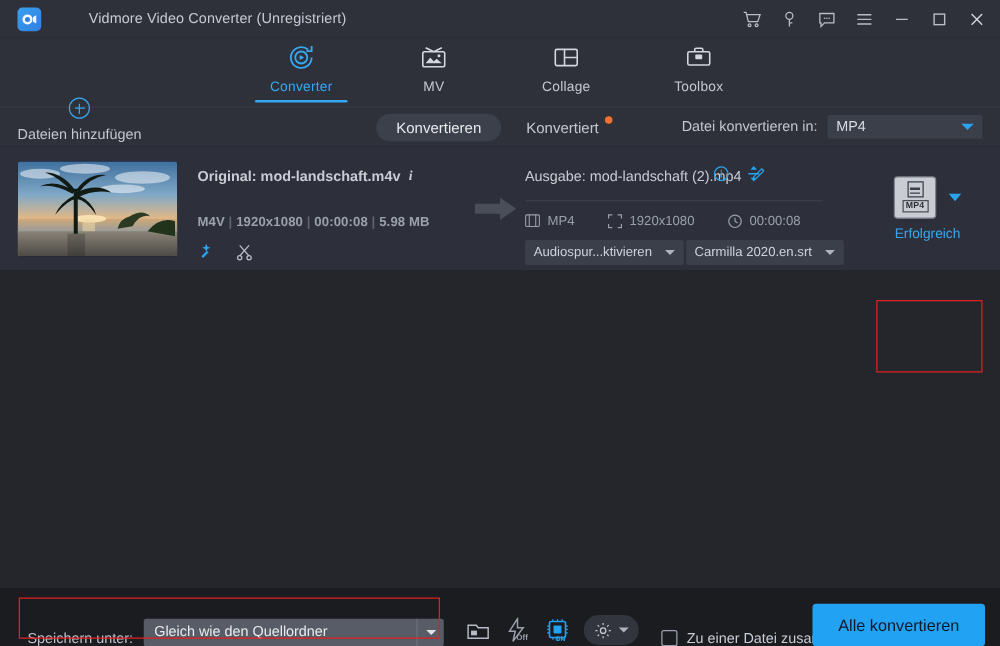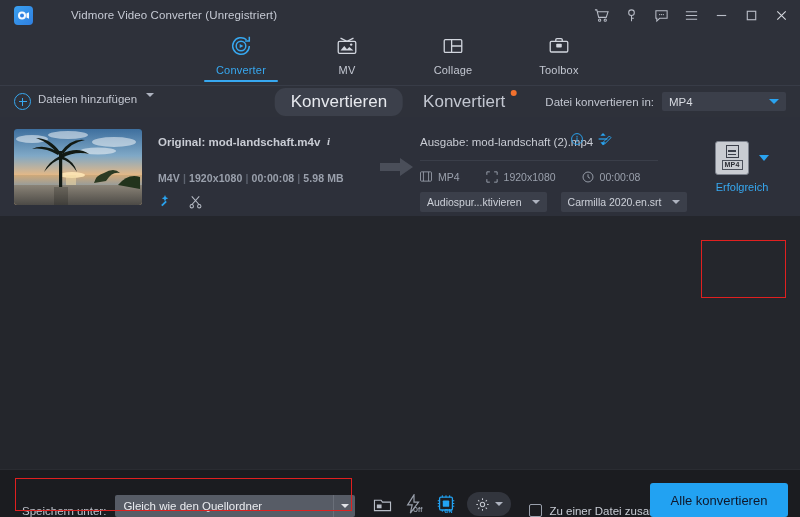--- a/index.html
+++ b/index.html
@@ -76,42 +76,42 @@
 
   
   .toolbar {
     height: 32px; flex: 0 0 32px;
     background: #2e313a;
     border-top: 1px solid #383c47;
     display: flex; align-items: center;
     padding: 0 14px;
     position: relative;
   }
-  .add-files { display: flex; align-items: flex-start; gap: 7px; }
+  .add-files { display: flex; align-items: center; gap: 7px; flex-direction: column; }
   .add-circle {
     width: 17px; height: 17px; border-radius: 50%;
     border: 1.4px solid #37a8f0; position: relative;
   }
   .add-circle::before, .add-circle::after {
     content: ""; position: absolute; background: #37a8f0;
   }
   .add-circle::before { left: 3.5px; right: 3.5px; top: 6.8px; height: 1.4px; }
   .add-circle::after { top: 3.5px; bottom: 3.5px; left: 6.8px; width: 1.4px; }
   .add-label { font-size: 11.5px; color: #c3c7d1; }
   .caret-sm {
     width: 0; height: 0; border-left: 4px solid transparent;
     border-right: 4px solid transparent; border-top: 4px solid #aeb3bf;
     margin-left: 2px;
   }
   .seg-wrap {
     position: absolute; left: 50%; transform: translateX(-50%);
     display: flex; align-items: center; gap: 4px;
   }
   .seg {
-    font-size: 17px; color: #c3c7d1;
+    font-size: 12px; color: #c3c7d1;
     padding: 4px 16px; border-radius: 11px;
   }
   .seg.active { background: #3c404b; color: #e7e9ee; }
   .seg-badge { position: relative; padding-right: 20px; }
   .seg-badge .dot {
     position: absolute; right: 9px; top: 2px;
     width: 6px; height: 6px; border-radius: 50%; background: #f2712e;
   }
   .convert-all {
     position: absolute; right: 14px;
@@ -156,21 +156,21 @@
   .arrow-col { width: 46px; flex: 0 0 auto; display: flex; align-items: center; justify-content: center; }
 
   .out-col { flex: 1 1 auto; height: 76px; padding-top: 4px; position: relative; }
   .out-title { display: flex; align-items: center; }
   .out-title .txt { font-size: 11.5px; color: #c9ccd4; white-space: nowrap; }
   .out-icons-right { position: absolute; right: 84px; top: 3px; display: flex; gap: 12px; align-items: center; }
   .hr2 { height: 1px; background: #3a3e49; margin-top: 9px; width: 238px; }
   .out-meta { display: flex; align-items: center; margin-top: 10px; gap: 0; }
   .out-meta .chunk { display: flex; align-items: center; gap: 6px; font-size: 10.5px; color: #9aa0ac; }
   .out-meta .chunk + .chunk { margin-left: 26px; }
-  .out-drops { display: flex; gap: 14px; margin-top: 9px; }
+  .out-drops { display: flex; gap: 2px; margin-top: 9px; }
   .drop {
     height: 20px; background: #3b3f4a; border-radius: 2px;
     display: flex; align-items: center; padding: 0 7px; gap: 10px;
   }
   .drop .dtxt { font-size: 10.5px; color: #cdd1d9; white-space: nowrap; }
   .caret-gray {
     width: 0; height: 0; border-left: 4.5px solid transparent;
     border-right: 4.5px solid transparent; border-top: 4.5px solid #aeb3bf;
   }
 

